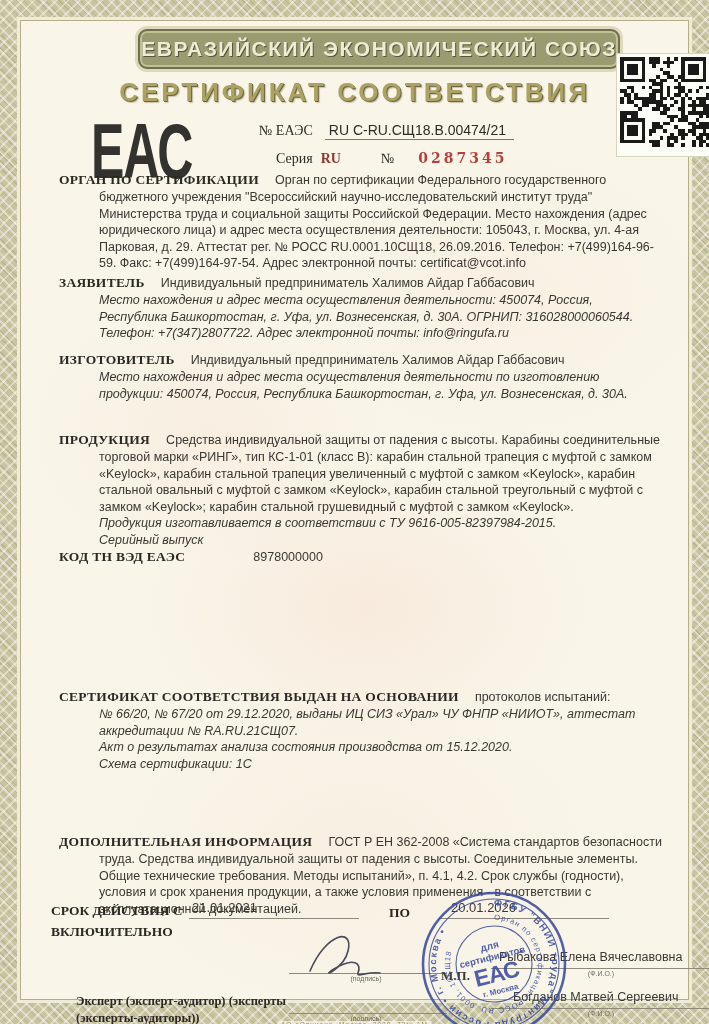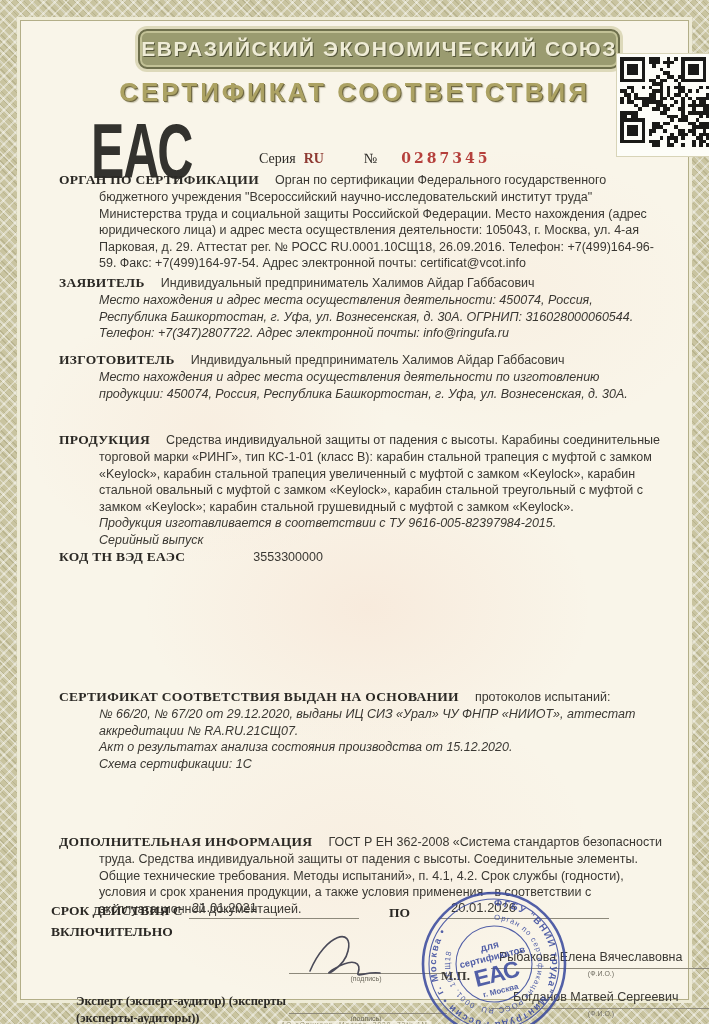--- a/index.html
+++ b/index.html
@@ -27,21 +27,21 @@
     text-shadow:1px 1px 0 #55563a;white-space:nowrap;}
   #cert-title{left:0;top:56px;width:100%;text-align:center;font-weight:bold;font-size:26px;
     letter-spacing:3px;color:#aca263;text-shadow:1px 1px 0 #6e6741,2px 2px 1px rgba(110,103,65,.35);}
   #eac{left:70px;top:86px;font-weight:bold;font-size:50px;color:#33322e;
     transform:scaleY(1.55);transform-origin:top left;letter-spacing:-1px;font-family:"Liberation Sans",sans-serif;}
   .numline{font-size:14px;color:#2e2c28;}
   #numrow{left:238px;top:101px;}
   #numrow .lbl{font-family:"Liberation Serif",serif;}
   #numrow .val{display:inline-block;margin-left:12px;border-bottom:1px solid #7b776a;padding:0 8px 1px 4px;}
   #serrow{left:238px;top:129px;}
-  #serrow .lbl{font-family:"Liberation Serif",serif;}
+  #serrow .lbl{font-family:"Liberation Serif",serif;margin-left:17px;}
   #serrow .ru{color:#8e3a32;font-weight:bold;font-family:"Liberation Serif",serif;margin-left:8px;}
   #serrow .no{font-family:"Liberation Serif",serif;margin-left:40px;}
   #serrow .digits{color:#b5403c;font-weight:bold;letter-spacing:3px;margin-left:24px;font-family:"DejaVu Serif",serif;}
   #qr{left:596px;top:33px;width:96px;height:96px;background:#fdfdf8;padding:3px;box-shadow:0 0 0 1px #d8d4b8;}
   
   .sec{position:absolute;left:30px;right:26px;padding-left:48px;text-indent:-48px;
     font-size:12.5px;line-height:1.33;color:#3a3833;}
   .sec .h{font-family:"Liberation Serif",serif;font-weight:bold;font-size:13.5px;color:#2b2925;
     margin-right:16px;letter-spacing:.3px;margin-left:8px;}
   .sec .cont{text-indent:0;font-style:italic;}
@@ -61,20 +61,23 @@
 
 <div id="page">
   <div id="inner">
 
     <div id="banner" class="abs">
       <span>ЕВРАЗИЙСКИЙ ЭКОНОМИЧЕСКИЙ СОЮЗ</span>
     </div>
     <div id="cert-title" class="abs">СЕРТИФИКАТ СООТВЕТСТВИЯ</div>
     <div id="eac" class="abs">ЕАС</div>
 
+    <div id="numrow" class="abs numline">
+      <span class="lbl">№ ЕАЭС</span><span class="val">RU С-RU.СЩ18.В.00474/21</span>
+    </div>
     <div id="serrow" class="abs numline">
       <span class="lbl">Серия</span><span class="ru">RU</span><span class="no">№</span><span class="digits">0287345</span>
     </div>
 
     <div id="qr" class="abs">
       <svg id="qrsvg" width="90" height="90" viewBox="0 0 25 25" shape-rendering="crispEdges">
           <rect x="8" y="0" width="1" height="1" fill="#1a1a18"></rect>
           <rect x="9" y="0" width="1" height="1" fill="#1a1a18"></rect>
           <rect x="10" y="0" width="1" height="1" fill="#1a1a18"></rect>
           <rect x="13" y="0" width="1" height="1" fill="#1a1a18"></rect>
@@ -306,21 +309,21 @@
       <div class="cont">Место нахождения и адрес места осуществления деятельности по изготовлению продукции: 450074, Россия, Республика Башкортостан, г. Уфа, ул. Вознесенская, д. 30А.</div>
     </div>
 
     <div class="sec" style="top:410px">
       <span class="h">ПРОДУКЦИЯ</span><span>Средства индивидуальной защиты от падения с высоты. Карабины соединительные торговой марки «РИНГ», тип КС-1-01 (класс В): карабин стальной трапеция с муфтой с замком «Keylock», карабин стальной трапеция увеличенный с муфтой с замком «Keylock», карабин стальной овальный с муфтой с замком «Keylock», карабин стальной треугольный с муфтой с замком «Keylock»; карабин стальной грушевидный с муфтой с замком «Keylock».</span>
       <div class="cont">Продукция изготавливается в соответствии с ТУ 9616-005-82397984-2015.</div>
       <div class="cont">Серийный выпуск</div>
     </div>
 
     <div class="sec" style="top:527px">
-      <span class="h">КОД ТН ВЭД ЕАЭС</span><span class="gapval">3553300000</span>
+      <span class="h">КОД ТН ВЭД ЕАЭС</span><span class="gapval">8978000000</span>
     </div>
 
 
     <div class="sec" style="top:667px">
       <span class="h">СЕРТИФИКАТ СООТВЕТСТВИЯ  ВЫДАН НА ОСНОВАНИИ</span><span>протоколов испытаний:</span>
       <div class="cont">№ 66/20, № 67/20 от 29.12.2020, выданы ИЦ СИЗ «Урал» ЧУ ФНПР «НИИОТ», аттестат аккредитации № RA.RU.21СЩ07.</div>
       <div class="cont">Акт о результатах анализа состояния производства от 15.12.2020.</div>
       <div class="cont">Схема сертификации: 1С</div>
     </div>
 

